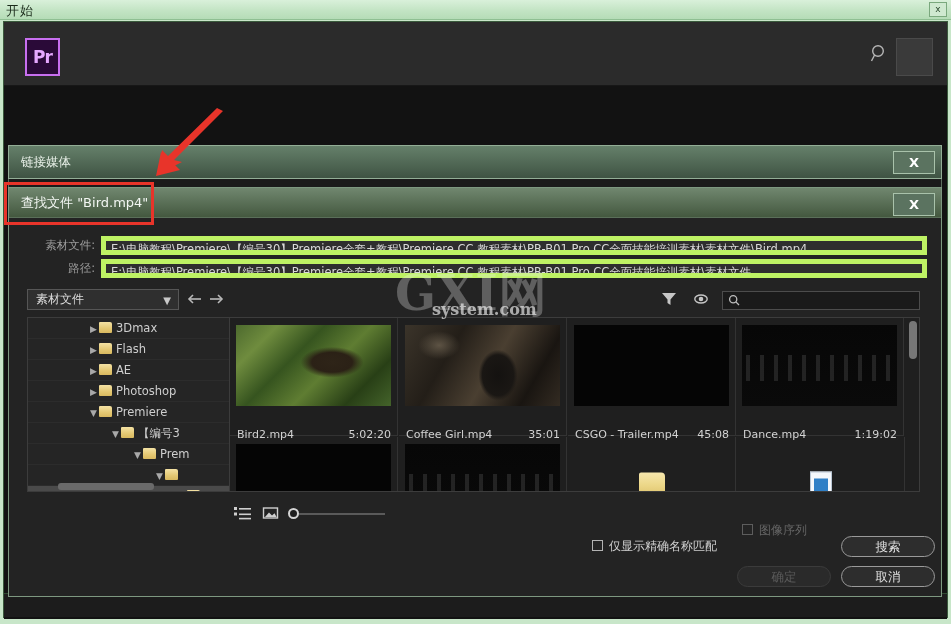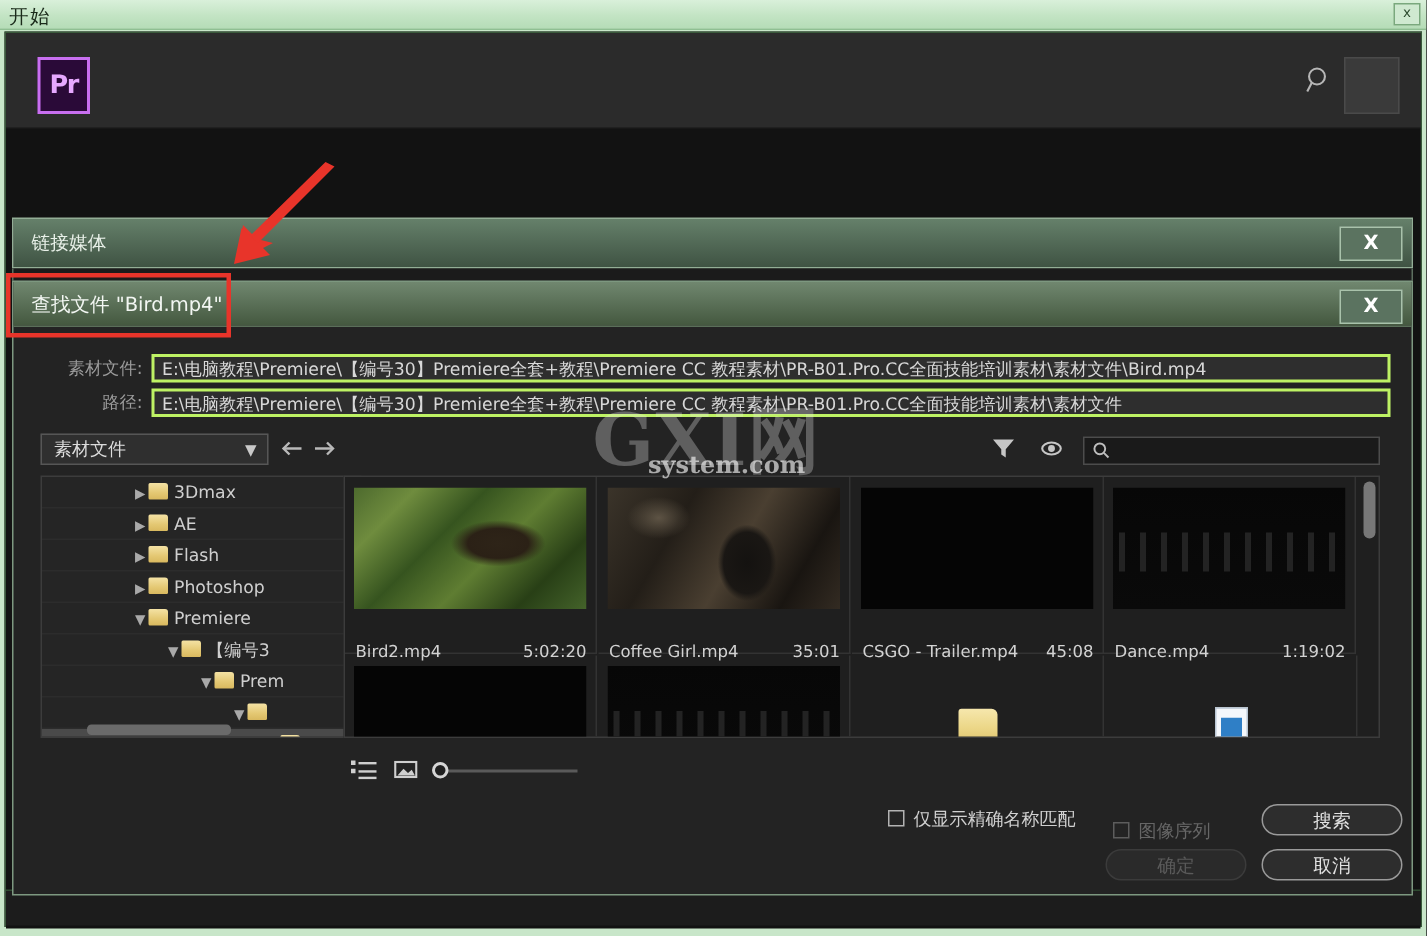--- a/index.html
+++ b/index.html
@@ -96,21 +96,21 @@
 
   
   .path-row { position: absolute; height: 19px; }
   .path-label {
     position: absolute; right: 100%; top: 0; width: 90px;
     text-align: right; padding-right: 6px;
     font-size: 11.5px; color: #9b9b9b; line-height: 19px; white-space: nowrap;
   }
   .path-field {
     position: absolute; left: 0; top: 0; height: 19px;
-    background: #2e2e2e; border: 2px solid #bef264;
+    background: #2e2e2e; border: 5px solid #bef264;
     font-size: 11.5px; color: #d8d8d8; line-height: 17px;
     padding: 0 5px; overflow: hidden; white-space: nowrap;
   }
 
   
   .combo {
     position: absolute; left: 27px; top: 289px; width: 152px; height: 21px;
     background: #2f2f2f; border: 1px solid #565656;
     font-size: 12px; color: #dcdcdc; line-height: 19px; padding-left: 8px;
   }
@@ -349,22 +349,22 @@
       <svg width="13" height="13" viewBox="0 0 13 13" fill="none" stroke="#bdbdbd" stroke-width="1.3">
         <circle cx="5.2" cy="5.2" r="3.6"></circle>
           <line x1="7.9" y1="7.9" x2="11" y2="11"></line>
       </svg>
     </span>
   </div>
 
   <div class="tree">
     <div id="tree-rows">
         <div class="tree-row" style="padding-left: 60px;"><span class="tw">▶</span><span class="folder"></span><span>3Dmax</span></div>
+        <div class="tree-row" style="padding-left: 60px;"><span class="tw">▶</span><span class="folder"></span><span>Flash</span></div>
         <div class="tree-row" style="padding-left: 60px;"><span class="tw">▶</span><span class="folder"></span><span>AE</span></div>
-        <div class="tree-row" style="padding-left: 60px;"><span class="tw">▶</span><span class="folder"></span><span>Flash</span></div>
         <div class="tree-row" style="padding-left: 60px;"><span class="tw">▶</span><span class="folder"></span><span>Photoshop</span></div>
         <div class="tree-row" style="padding-left: 60px;"><span class="tw">▼</span><span class="folder"></span><span>Premiere</span></div>
         <div class="tree-row" style="padding-left: 82px;"><span class="tw">▼</span><span class="folder"></span><span>【编号3</span></div>
         <div class="tree-row" style="padding-left: 104px;"><span class="tw">▼</span><span class="folder"></span><span>Prem</span></div>
         <div class="tree-row" style="padding-left: 126px;"><span class="tw">▼</span><span class="folder"></span><span></span></div>
         <div class="tree-row sel" style="padding-left: 148px;"><span class="tw">▶</span><span class="folder"></span><span></span></div>
       </div>
     <div class="tree-scroll-v"></div>
     <div class="tree-scroll-h"></div>
   </div>
@@ -449,21 +449,21 @@
         <polygon points="3,12 7,7.5 10,10.4 12.5,8.2 14.6,12" fill="#cfcfcf" stroke="none"></polygon>
       </svg>
     </div>
     <div class="zoom-track"></div>
     <div class="zoom-knob"></div>
   </div>
 
   <div class="chk-wrap" style="left:592px; top:538px;">
     <span class="chk"></span><span>仅显示精确名称匹配</span>
   </div>
-  <div class="chk-wrap dim" style="left:742px; top:546px;">
+  <div class="chk-wrap dim" style="left:742px; top:522px;">
     <span class="chk"></span><span>图像序列</span>
   </div>
 
   <div class="btn" style="left:841px; top:536px; width:94px;">搜索</div>
   <div class="btn disabled" style="left:737px; top:566px; width:94px;">确定</div>
   <div class="btn" style="left:841px; top:566px; width:94px;">取消</div>
 
   <div class="wm">GXI网</div>
   <div class="wm2">system.com</div>
 

